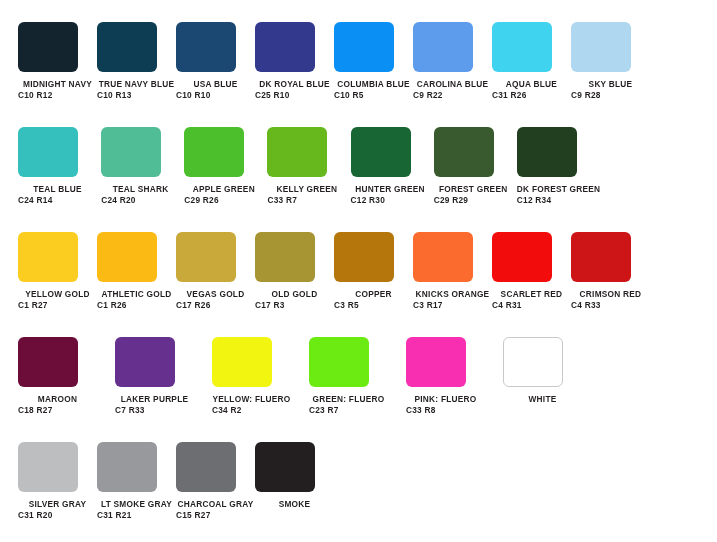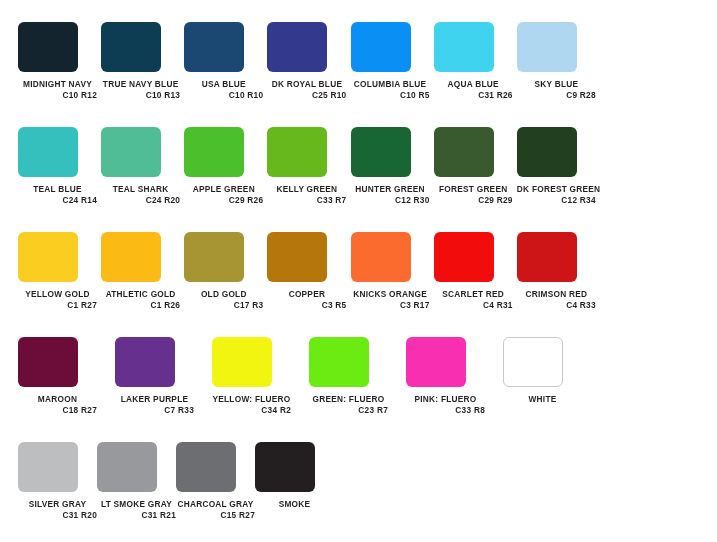--- a/index.html
+++ b/index.html
@@ -51,21 +51,21 @@
     text-align: center;
     font-size: 8.3px;
     font-weight: bold;
     line-height: 11px;
     letter-spacing: 0.25px;
     color: #231f20;
     white-space: nowrap;
   }
   .swatch-code {
     width: 79px;
-    text-align: right;
+    text-align: left;
     font-size: 8.3px;
     font-weight: bold;
     line-height: 11px;
     letter-spacing: 0.25px;
     color: #231f20;
     white-space: nowrap;
   }
   .swatch-cell.empty .swatch-chip {
     visibility: hidden;
   }
@@ -94,20 +94,25 @@
         <div class="swatch-chip" style="background-color: rgb(51, 58, 142);"></div>
         <div class="swatch-label">DK ROYAL BLUE</div>
         <div class="swatch-code">C25 R10</div>
       </div>
       <div class="swatch-cell">
         <div class="swatch-chip" style="background-color: rgb(10, 144, 245);"></div>
         <div class="swatch-label">COLUMBIA BLUE</div>
         <div class="swatch-code">C10 R5</div>
       </div>
       <div class="swatch-cell">
+        <div class="swatch-chip" style="background-color: rgb(93, 155, 236);"></div>
+        <div class="swatch-label">CAROLINA BLUE</div>
+        <div class="swatch-code">C9 R22</div>
+      </div>
+      <div class="swatch-cell">
         <div class="swatch-chip" style="background-color: rgb(63, 211, 239);"></div>
         <div class="swatch-label">AQUA BLUE</div>
         <div class="swatch-code">C31 R26</div>
       </div>
       <div class="swatch-cell">
         <div class="swatch-chip" style="background-color: rgb(175, 216, 240);"></div>
         <div class="swatch-label">SKY BLUE</div>
         <div class="swatch-code">C9 R28</div>
       </div>
     </div>
@@ -153,20 +158,25 @@
         <div class="swatch-chip" style="background-color: rgb(251, 205, 32);"></div>
         <div class="swatch-label">YELLOW GOLD</div>
         <div class="swatch-code">C1 R27</div>
       </div>
       <div class="swatch-cell">
         <div class="swatch-chip" style="background-color: rgb(252, 187, 20);"></div>
         <div class="swatch-label">ATHLETIC GOLD</div>
         <div class="swatch-code">C1 R26</div>
       </div>
       <div class="swatch-cell">
+        <div class="swatch-chip" style="background-color: rgb(200, 169, 57);"></div>
+        <div class="swatch-label">VEGAS GOLD</div>
+        <div class="swatch-code">C17 R26</div>
+      </div>
+      <div class="swatch-cell">
         <div class="swatch-chip" style="background-color: rgb(167, 148, 51);"></div>
         <div class="swatch-label">OLD GOLD</div>
         <div class="swatch-code">C17 R3</div>
       </div>
       <div class="swatch-cell">
         <div class="swatch-chip" style="background-color: rgb(181, 119, 11);"></div>
         <div class="swatch-label">COPPER</div>
         <div class="swatch-code">C3 R5</div>
       </div>
       <div class="swatch-cell">

